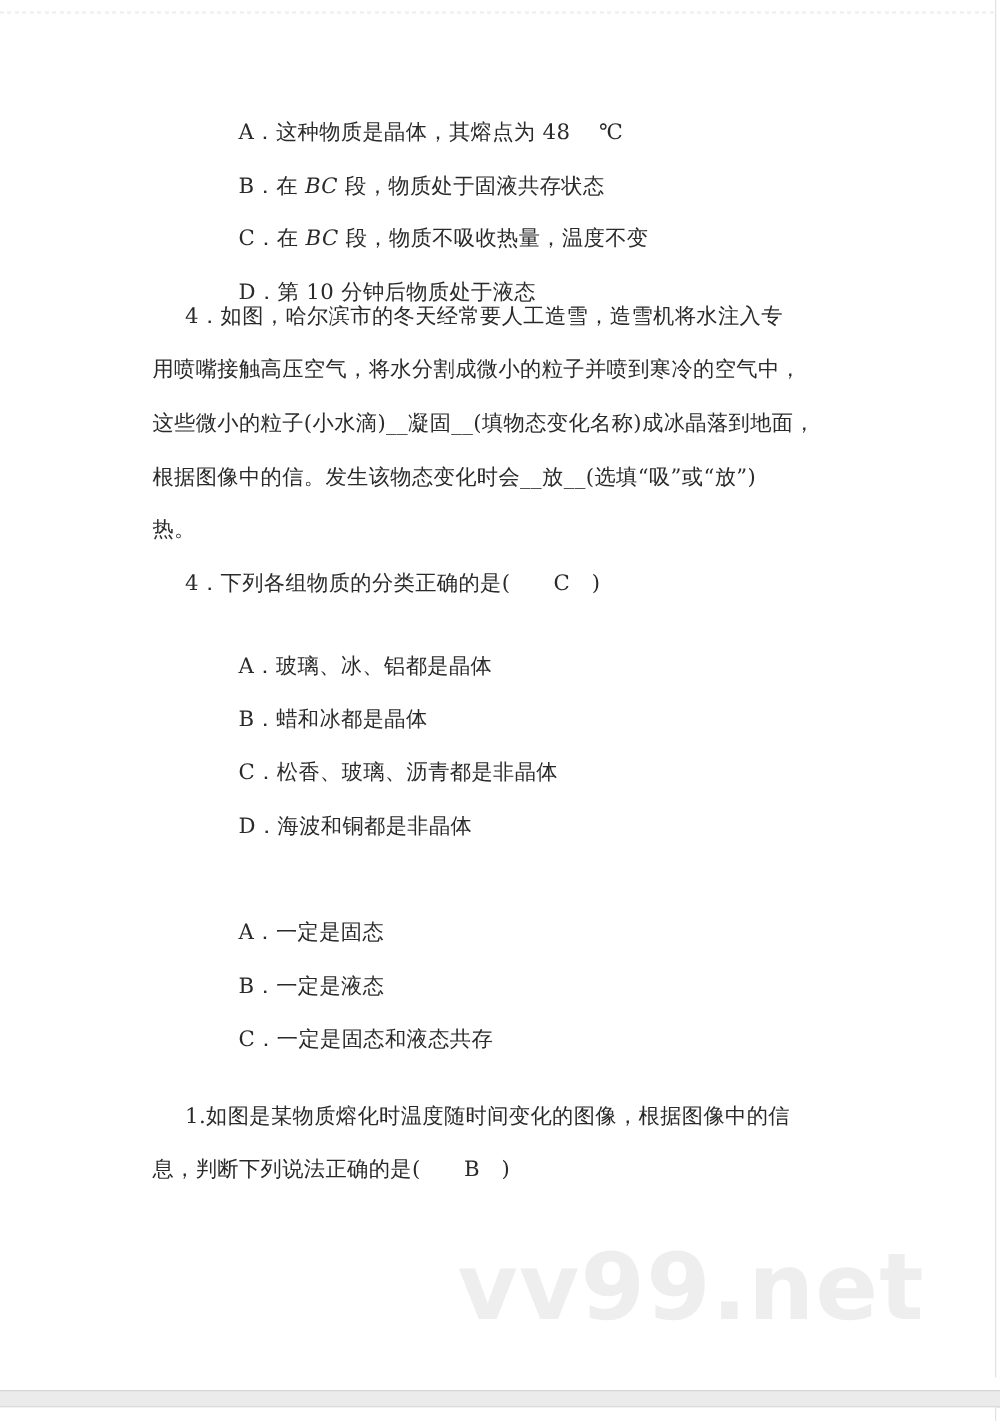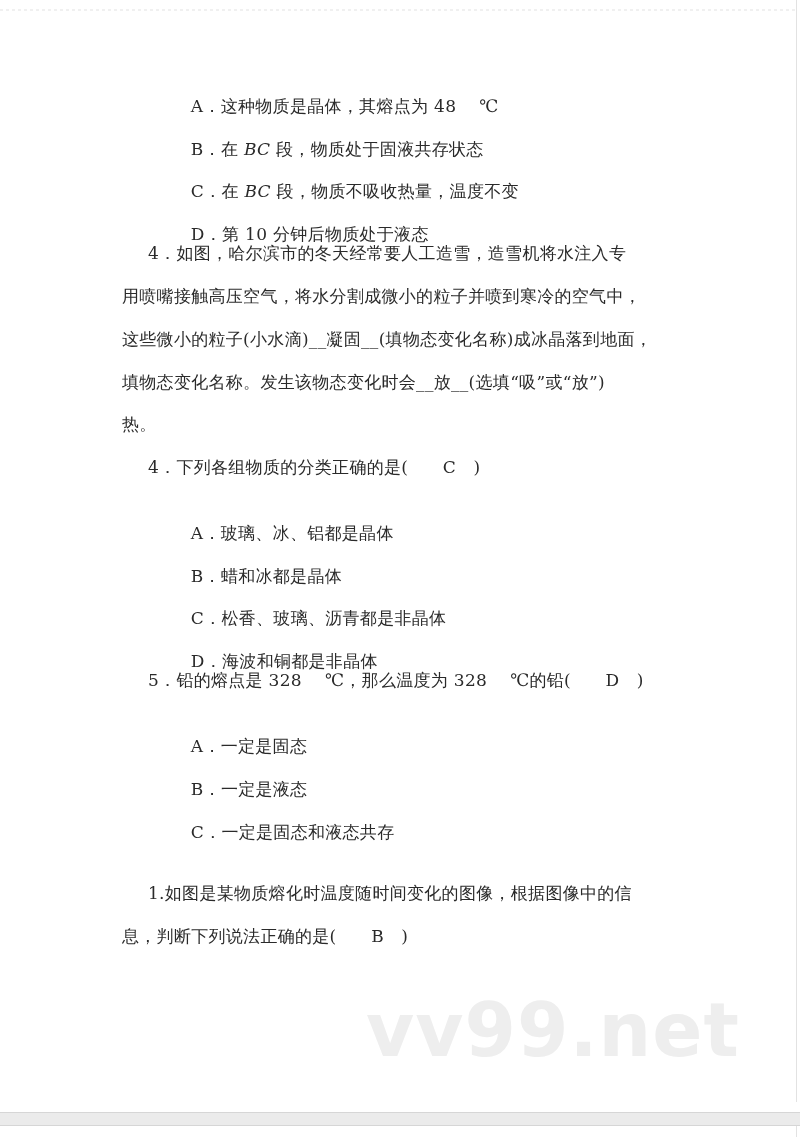--- a/index.html
+++ b/index.html
@@ -80,38 +80,37 @@
   <div class="line opt" style="top:155px;">
     <span>C．</span><span>在 </span><i class="it">BC</i><span> 段，物质不吸收热量，温度不变</span>
   </div>
   <div class="line opt" style="top:198px;">
     <span>D．</span><span>第 10 分钟后物质处于液态</span>
   </div>
 
   <div class="line stem" style="top:241px;">4．如图，哈尔滨市的冬天经常要人工造雪，造雪机将水注入专</div>
   <div class="line cont" style="top:284px;">用喷嘴接触高压空气，将水分割成微小的粒子并喷到寒冷的空气中，</div>
   <div class="line cont" style="top:327px;">这些微小的粒子(小水滴)__凝固__(填物态变化名称)成冰晶落到地面，</div>
-  <div class="line cont" style="top:370px;">填物态变化名称。发生该物态变化时会__放__(选填“吸”或“放”)</div>
+  <div class="line cont" style="top:370px;">根据图像中的信。发生该物态变化时会__放__(选填“吸”或“放”)</div>
   <div class="line cont" style="top:412px;">热。</div>
 
   <div class="line stem" style="top:455px;">4．下列各组物质的分类正确的是(　　C　)</div>
   <div class="line opt" style="top:497px;">
     <span>A．</span><span>玻璃、冰、铝都是晶体</span>
   </div>
   <div class="line opt" style="top:540px;">
     <span>B．</span><span>蜡和冰都是晶体</span>
   </div>
   <div class="line opt" style="top:625px;">
     <span>D．</span><span>海波和铜都是非晶体</span>
   </div>
   <div class="line opt" style="top:582px;">
     <span>C．</span><span>松香、玻璃、沥青都是非晶体</span>
   </div>
 
-  <div class="line stem" style="top:668px;">5．铅的熔点是 328　 ℃，那么温度为 328　 ℃的铅(　　D　)</div>
   <div class="line opt" style="top:710px;">
     <span>A．</span><span>一定是固态</span>
   </div>
   <div class="line opt" style="top:753px;">
     <span>B．</span><span>一定是液态</span>
   </div>
   <div class="line opt" style="top:796px;">
     <span>C．</span><span>一定是固态和液态共存</span>
   </div>
 

